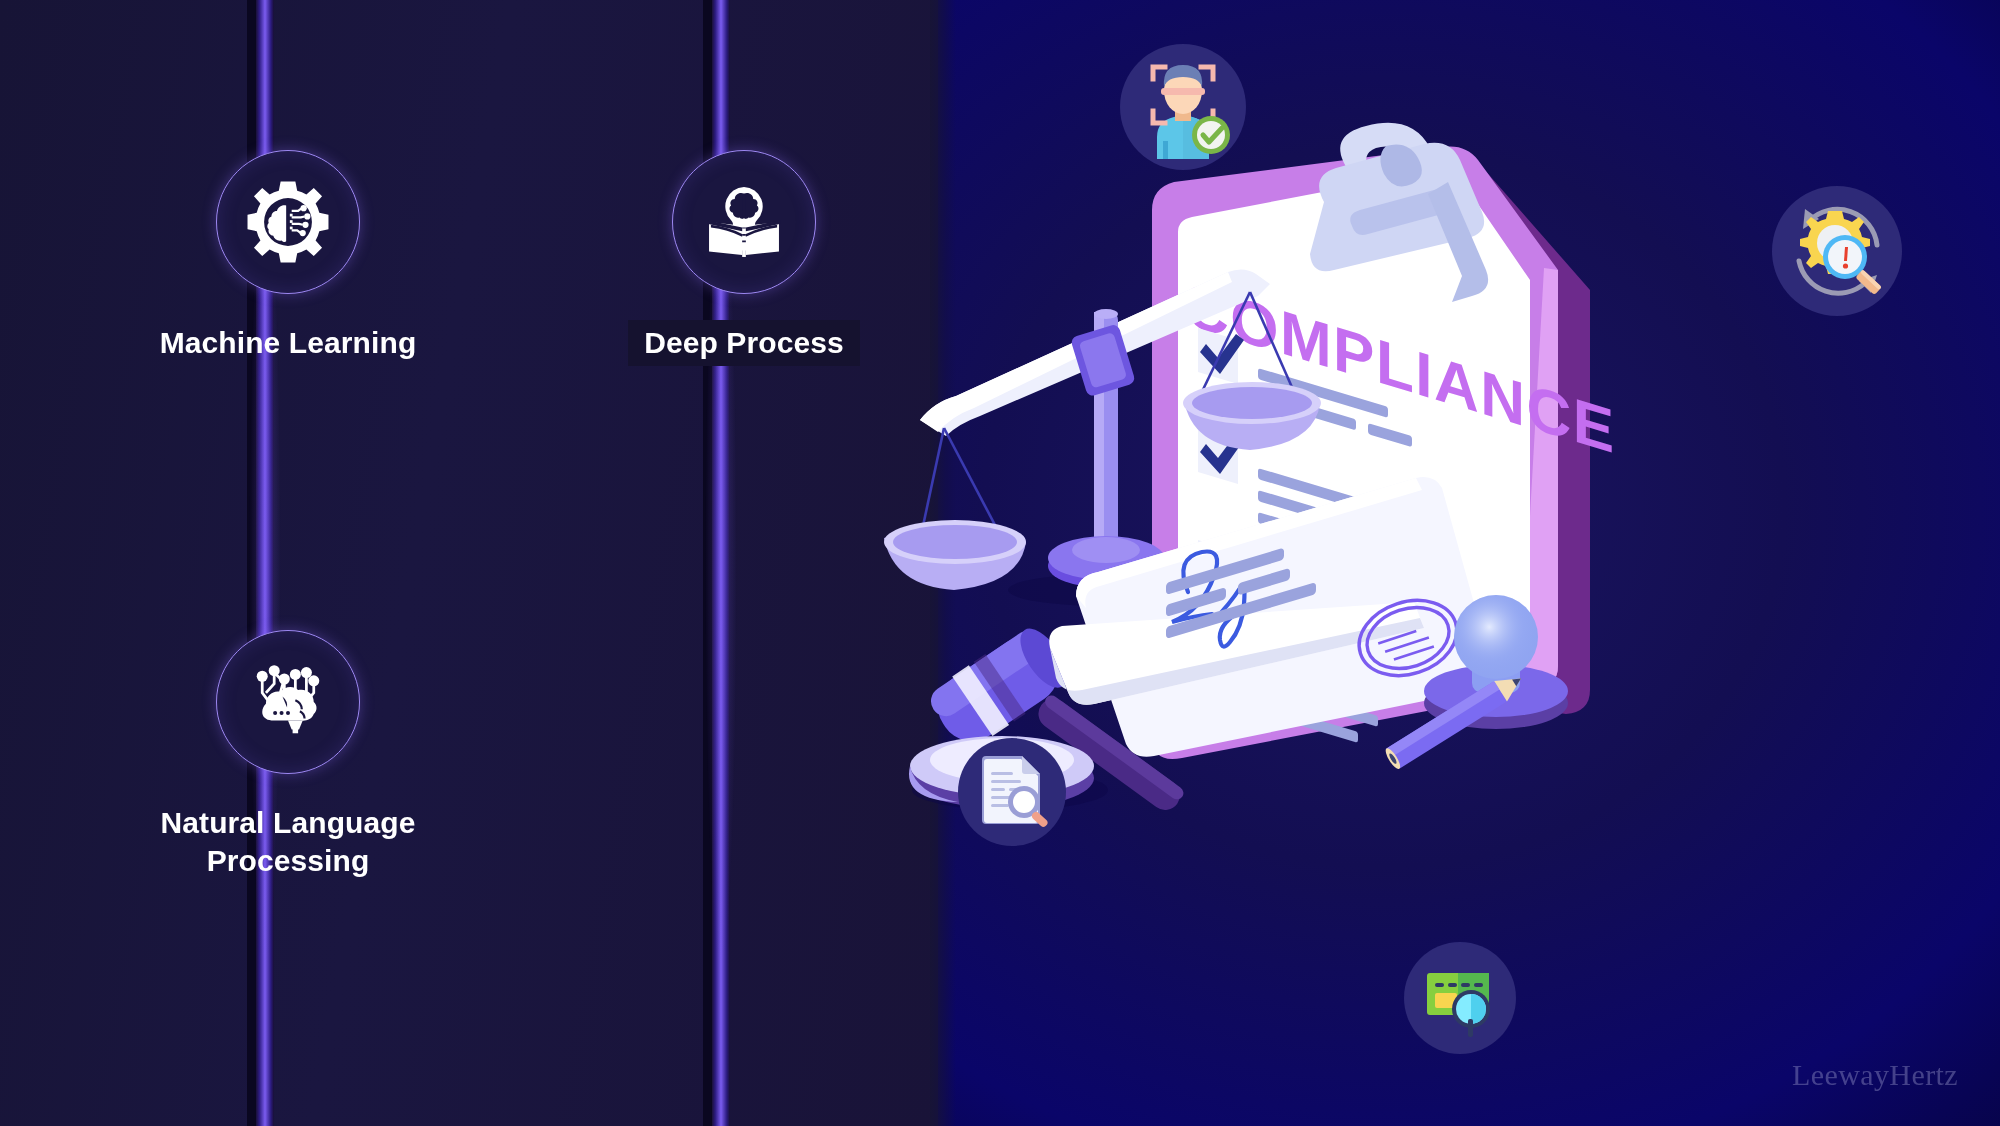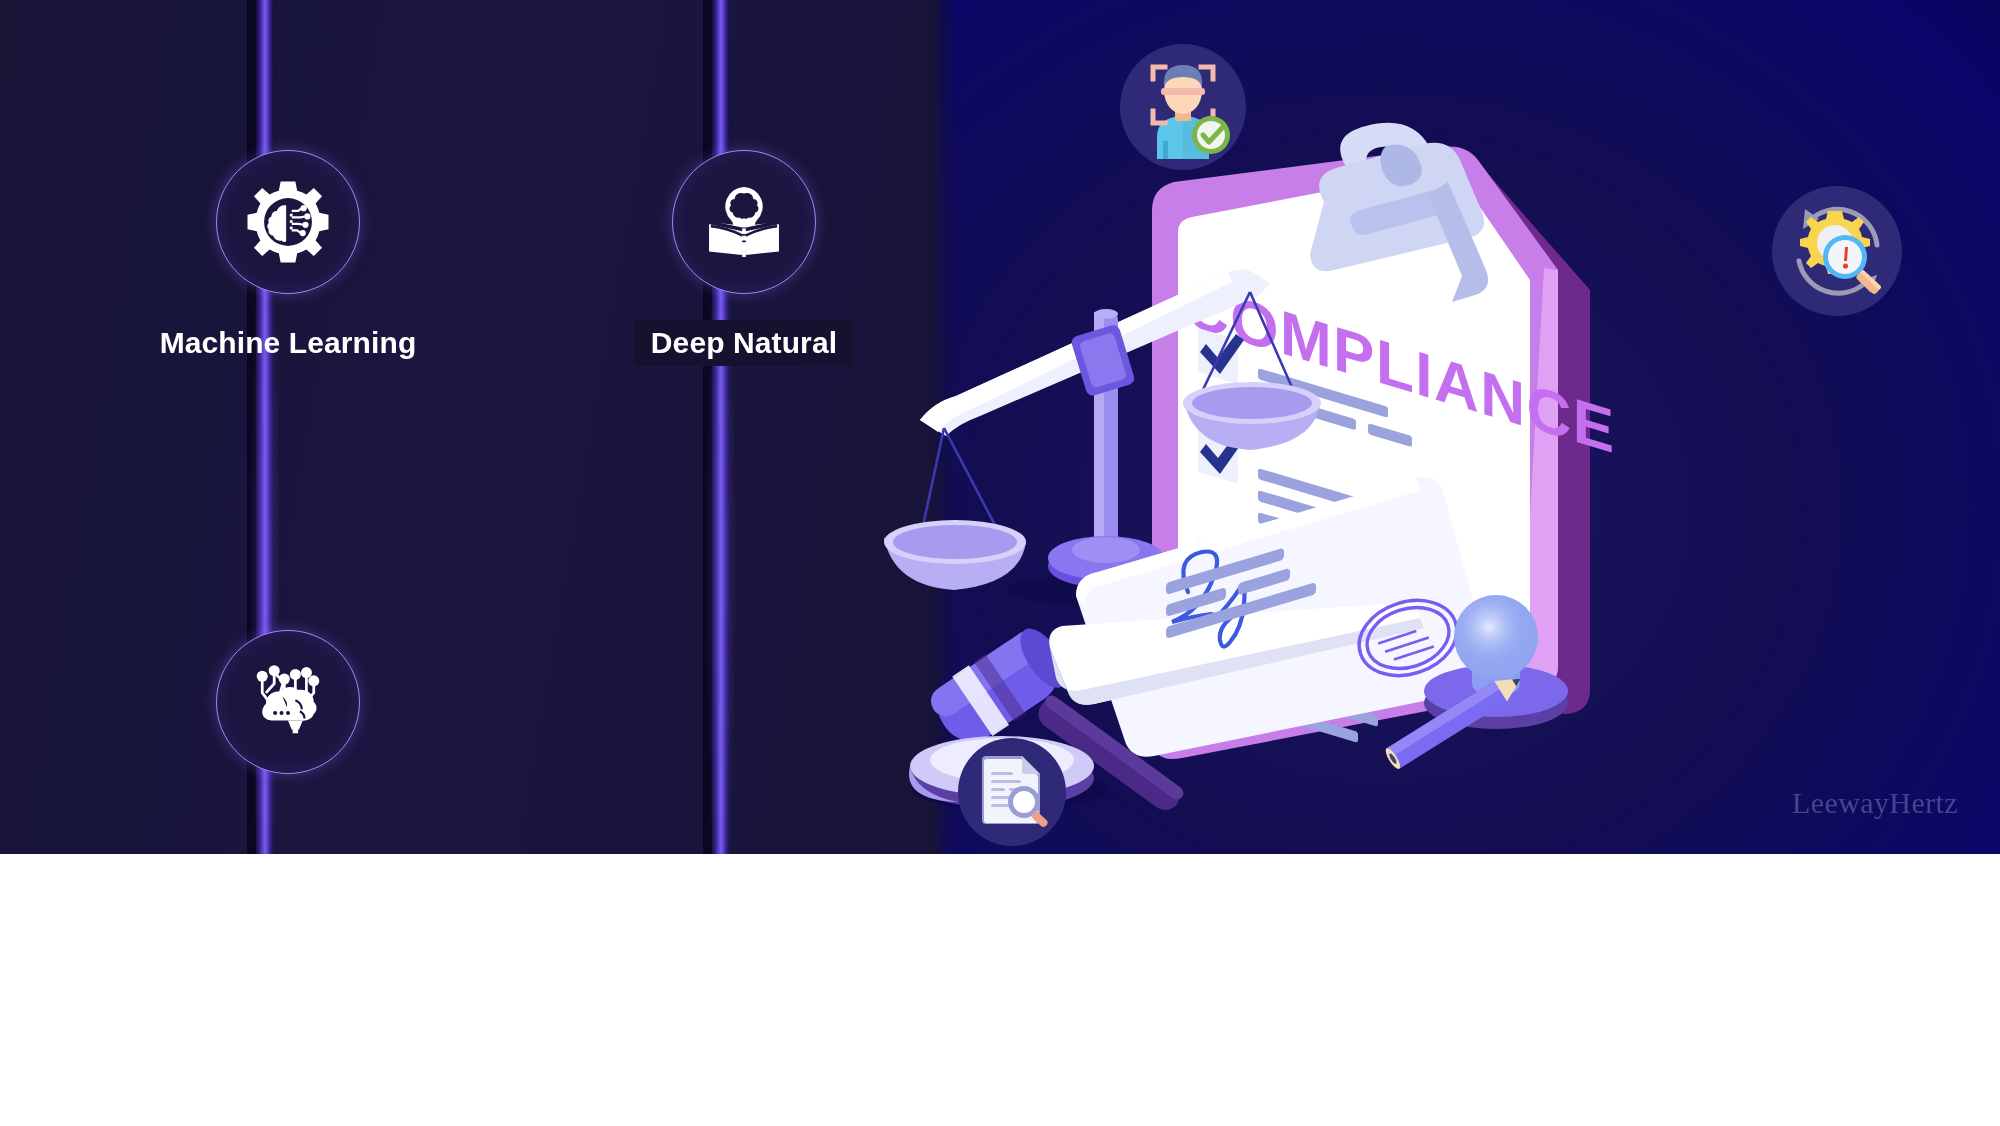--- a/index.html
+++ b/index.html
@@ -4,21 +4,21 @@
 <title>AI Compliance Infographic</title>
 <style>
   * { box-sizing: border-box; margin: 0; padding: 0; }
   html, body {
     width: 2000px; height: 1126px;
     overflow: hidden;
     font-family: "Liberation Sans", sans-serif;
   }
   #stage {
     position: relative;
-    width: 2000px; height: 854px;
+    width: 2000px; height: 1126px;
     background: #0a0538;
     overflow: hidden;
   }
 
   
   .left-panel {
     position: absolute; left: 0; top: 0;
     width: 938px; height: 1126px;
     background: linear-gradient(100deg, #171436 0%, #1a1640 45%, #191338 100%);
   }
@@ -166,21 +166,21 @@
         <path d="M12 50 v32 l36 4 v-32 Z"></path>
         <path d="M88 50 v32 l-36 4 v-32 Z"></path>
         <path d="M10 48 l38 8 v4 l-38 -8 Z" fill="#1a1640"></path>
         <path d="M90 48 l-38 8 v4 l38 -8 Z" fill="#1a1640"></path>
         <path d="M14 56 q18 2 34 10 v-3 q-16 -8 -34 -10 Z" fill="#1a1640"></path>
         <path d="M86 56 q-18 2 -34 10 v-3 q16 -8 34 -10 Z" fill="#1a1640"></path>
         <rect x="48" y="80" width="4" height="8"></rect>
       </svg>
       </span>
     </div>
-    <div class="cell-label boxed">Deep Natural</div>
+    <div class="cell-label boxed">Deep Process</div>
   </div>
 
   <div class="cell c3">
     <div class="ring">
       <span>
       <svg viewBox="0 0 100 100" fill="#ffffff">
 
         <g stroke="#ffffff" stroke-width="3" fill="none">
           <path d="M22 24 v16 l6 8"></path>
           <path d="M35 18 v12 l-9 10"></path>
@@ -205,20 +205,21 @@
           <circle cx="50" cy="62" r="2.2"></circle>
           <path d="M58 48 q7 3 7 10" stroke="#1a1640" stroke-width="2.4" fill="none"></path>
           <path d="M63 60 q5 3 5 8" stroke="#1a1640" stroke-width="2.4" fill="none"></path>
         </g>
 
         <path d="M50 70 h16 l-4 10 h-8 Z"></path>
         <rect x="55" y="78" width="6" height="6"></rect>
       </svg>
       </span>
     </div>
+    <div class="cell-label">Natural Language Processing</div>
   </div>
 
 
   <div class="illus">
 
     <div class="piece" style="left:200px; top:140px;">
       <svg width="460" height="580" viewBox="0 0 460 580">
 
         <path d="M52 55 L300 10 q24 -5 38 10 L452 150 v400 q0 22 -24 24 L300 555 Z" fill="#6d2a8c"></path>
 

